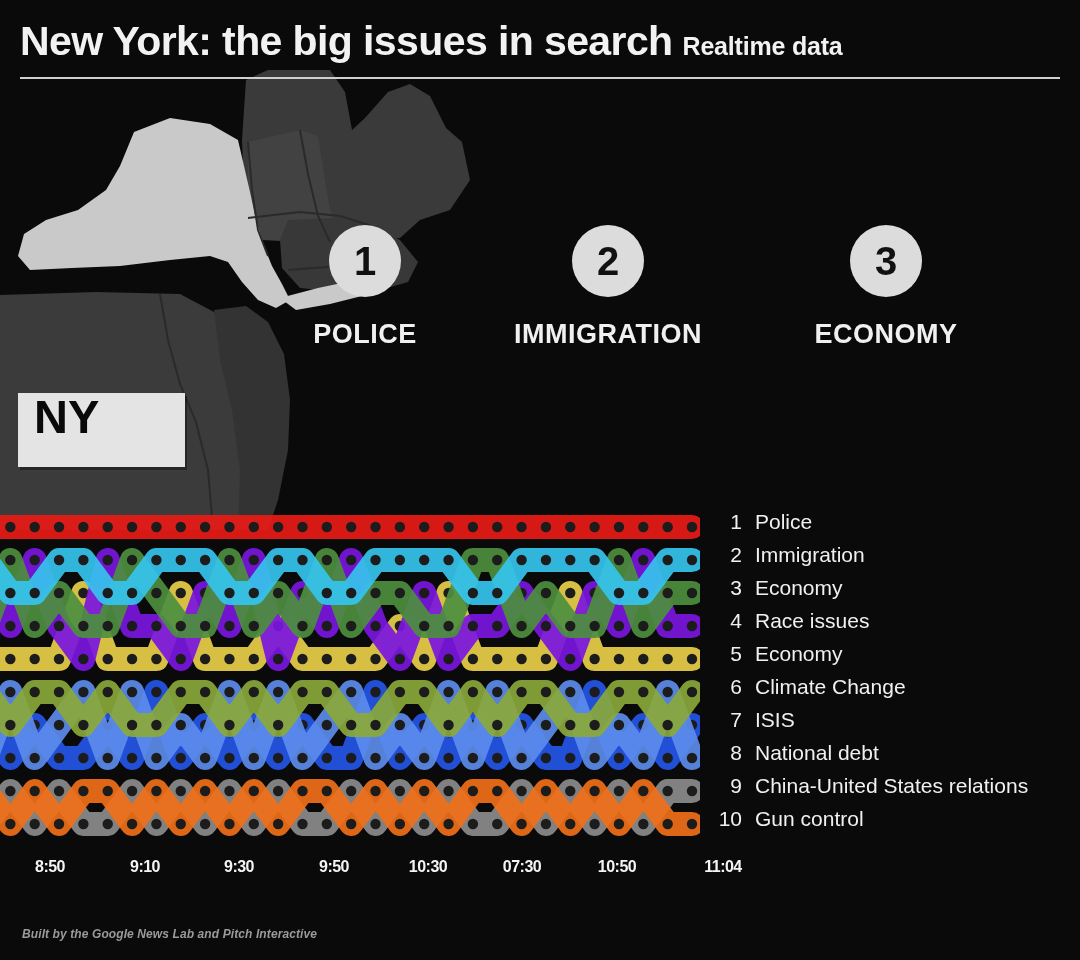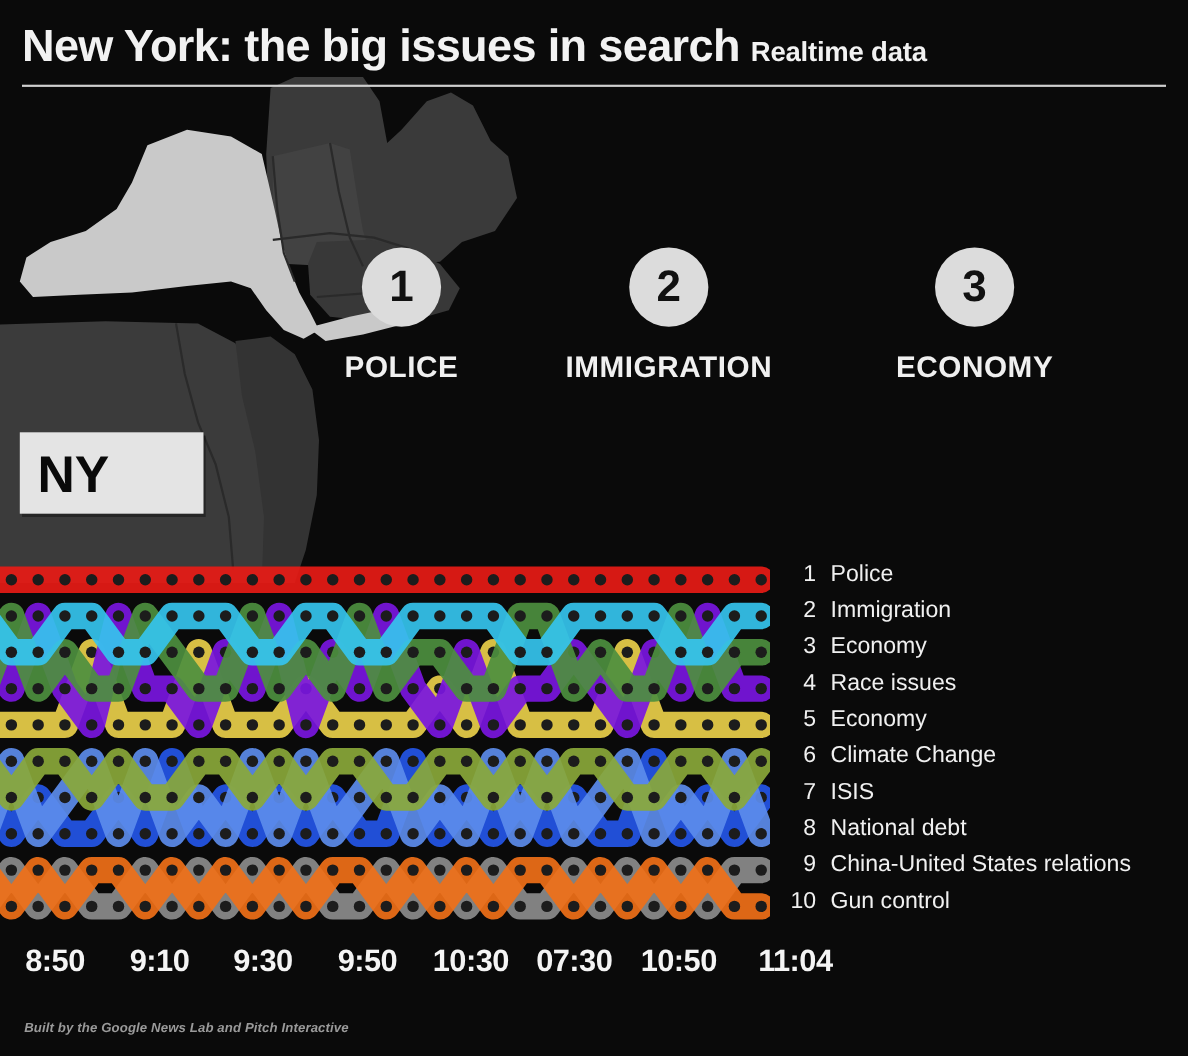--- a/index.html
+++ b/index.html
@@ -44,21 +44,21 @@
     font-size:27px;font-weight:700;letter-spacing:0.5px;white-space:nowrap;
   }
   #issue-0{left:0;width:200px;}
   #issue-1{left:243px;width:200px;}
   #issue-2{left:521px;width:200px;}
 
   
   #state-tag{
     position:absolute;left:18px;top:393px;width:167px;height:74px;
     background:#e4e4e4;
-    display:flex;align-items:center;
+    display:flex;
     box-shadow:2px 3px 0 rgba(0,0,0,0.35);
   }
   #state-tag-label{
     color:#0a0a0a;font-size:47px;font-weight:700;
     margin-left:16px;letter-spacing:0px;line-height:1;
   }
 
   
   #chart{position:absolute;left:0;top:505px;width:700px;height:340px;}
   #chart svg{display:block;}
@@ -74,21 +74,21 @@
     color:#f0f0f0;font-size:21px;font-weight:400;
   }
   .legend-name{
     margin-left:13px;color:#f0f0f0;font-size:21px;font-weight:400;
   }
 
   
   #time-axis{position:absolute;left:0;top:858px;width:760px;height:42px;}
   .tick{
     position:absolute;top:0;
-    color:#f4f4f4;font-size:28px;font-weight:700;
+    color:#f4f4f4;font-size:16px;font-weight:700;
     letter-spacing:-0.5px;white-space:nowrap;
     transform:translateX(-50%);
   }
 
   
   #footer{
     position:absolute;left:22px;top:927px;
     color:#9a9a9a;font-size:12px;font-weight:700;font-style:italic;
     letter-spacing:0.1px;white-space:nowrap;
   }

